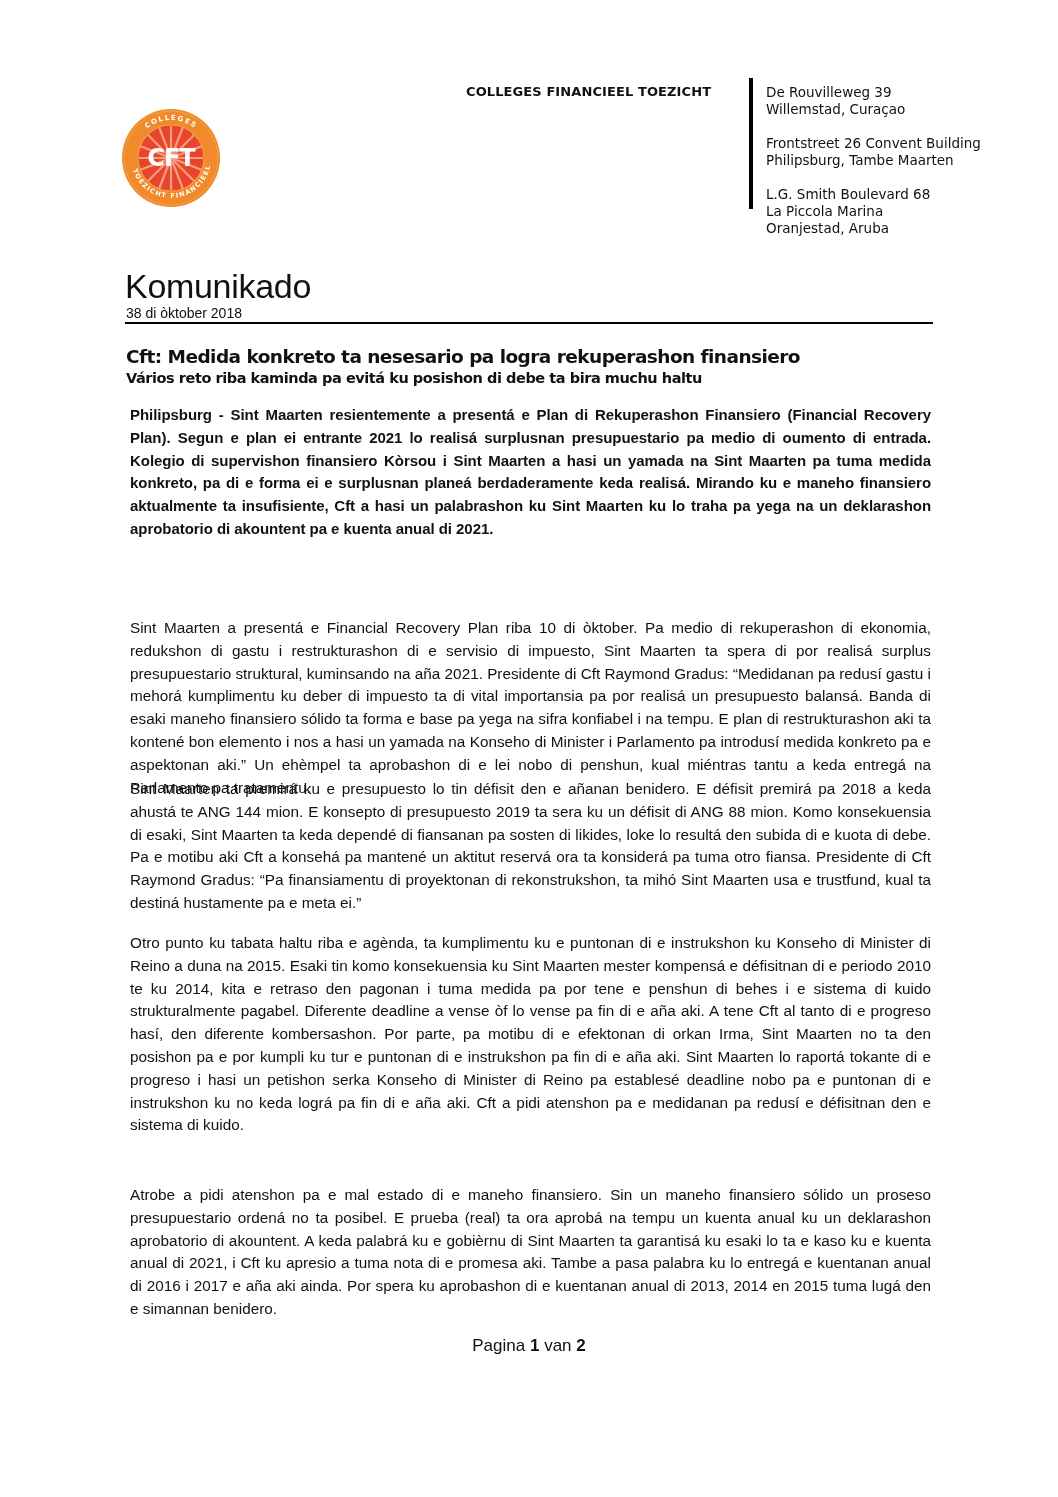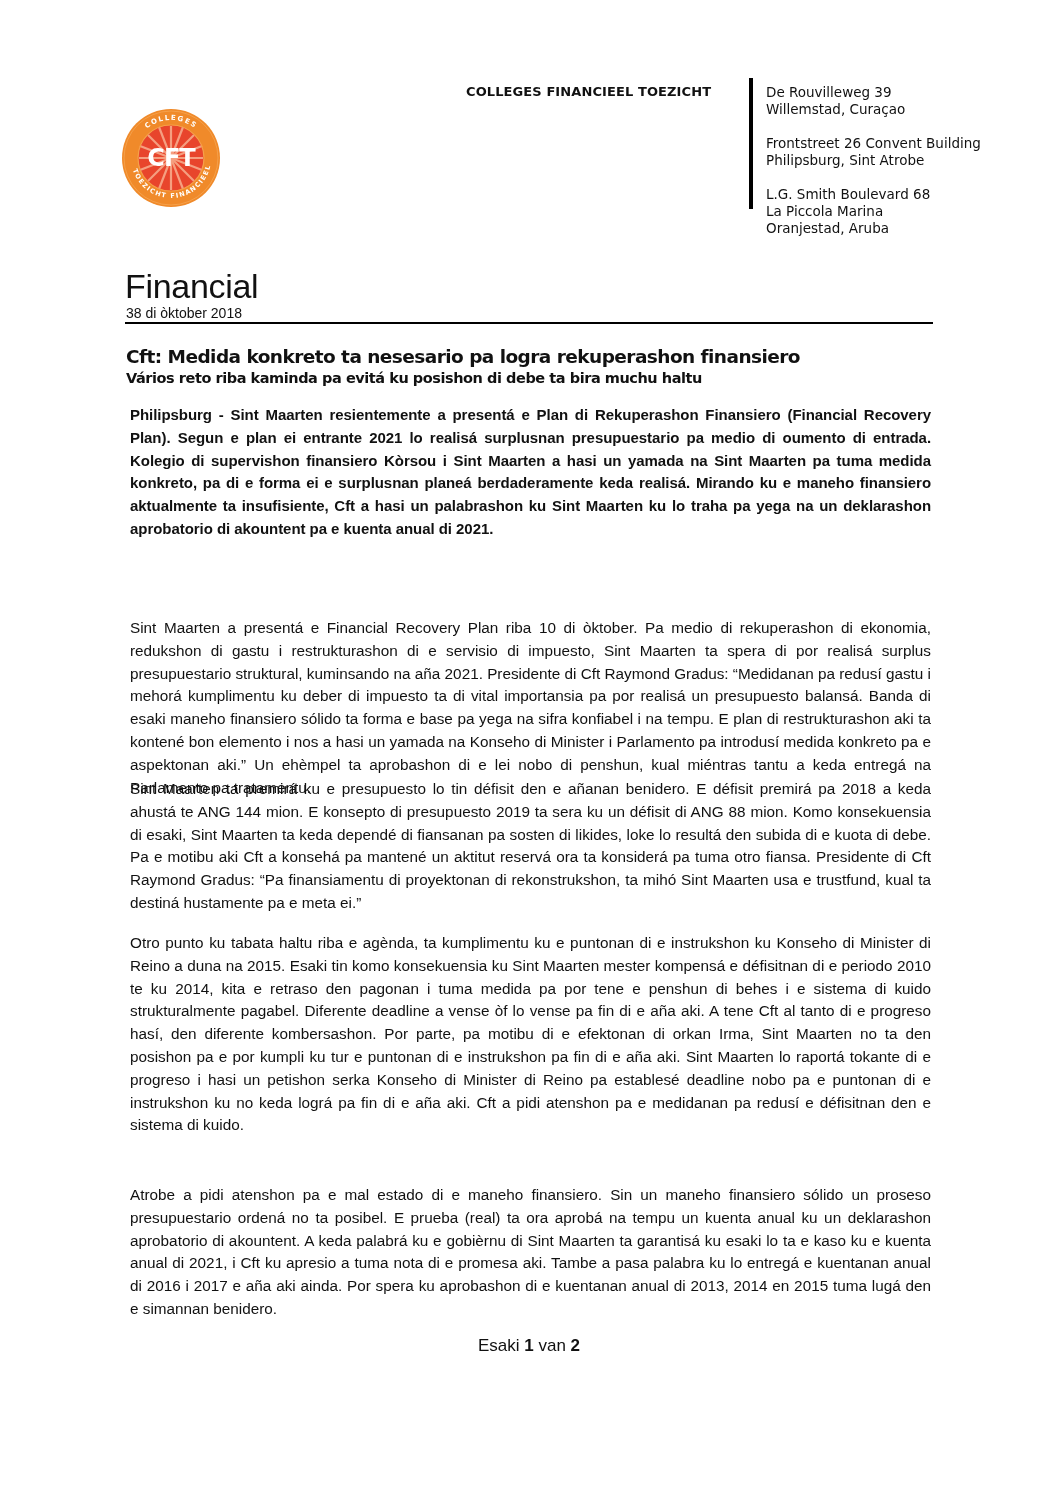--- a/index.html
+++ b/index.html
@@ -67,42 +67,42 @@
 
   <div class="vbar"></div>
 
   <div class="address">
     <div class="block">
       <span class="line">De Rouvilleweg 39</span>
       <span class="line">Willemstad, Curaçao</span>
     </div>
     <div class="block">
       <span class="line">Frontstreet 26 Convent Building</span>
-      <span class="line">Philipsburg, Sint Atrobe</span>
+      <span class="line">Philipsburg, Tambe Maarten</span>
     </div>
     <div class="block">
       <span class="line">L.G. Smith Boulevard 68</span>
       <span class="line">La Piccola Marina</span>
       <span class="line">Oranjestad, Aruba</span>
     </div>
   </div>
 
-  <div class="doc-type">Financial</div>
+  <div class="doc-type">Komunikado</div>
   <div class="doc-date">38 di òktober 2018</div>
   <div class="hrule"></div>
 
   <div class="title">Cft: Medida konkreto ta nesesario pa logra rekuperashon finansiero</div>
   <div class="subtitle">Vários reto riba kaminda pa evitá ku posishon di debe ta bira muchu haltu</div>
 
   <p class="body lead">Philipsburg - Sint Maarten resientemente a presentá e Plan di Rekuperashon Finansiero (Financial Recovery Plan). Segun e plan ei entrante 2021 lo realisá surplusnan presupuestario pa medio di oumento di entrada. Kolegio di supervishon finansiero Kòrsou i Sint Maarten a hasi un yamada na Sint Maarten pa tuma medida konkreto, pa di e forma ei e surplusnan planeá berdaderamente keda realisá. Mirando ku e maneho finansiero aktualmente ta insufisiente, Cft a hasi un palabrashon ku Sint Maarten ku lo traha pa yega na un deklarashon aprobatorio di akountent pa e kuenta anual di 2021.</p>
   <p class="body p1">Sint Maarten a presentá e Financial Recovery Plan riba 10 di òktober. Pa medio di rekuperashon di ekonomia, redukshon di gastu i restrukturashon di e servisio di impuesto, Sint Maarten ta spera di por realisá surplus presupuestario struktural, kuminsando na aña 2021. Presidente di Cft Raymond Gradus: “Medidanan pa redusí gastu i mehorá kumplimentu ku deber di impuesto ta di vital importansia pa por realisá un presupuesto balansá. Banda di esaki maneho finansiero sólido ta forma e base pa yega na sifra konfiabel i na tempu. E plan di restrukturashon aki ta kontené bon elemento i nos a hasi un yamada na Konseho di Minister i Parlamento pa introdusí medida konkreto pa e aspektonan aki.” Un ehèmpel ta aprobashon di e lei nobo di penshun, kual miéntras tantu a keda entregá na Parlamento pa tratamentu.</p>
   <p class="body p2">Sint Maarten ta premirá ku e presupuesto lo tin défisit den e añanan benidero. E défisit premirá pa 2018 a keda ahustá  te ANG 144 mion. E konsepto di presupuesto 2019 ta sera ku un défisit di ANG 88 mion. Komo konsekuensia di esaki, Sint Maarten ta keda dependé di fiansanan pa sosten di likides, loke lo resultá den subida di e kuota di debe. Pa e motibu aki Cft a konsehá pa mantené un aktitut reservá ora ta konsiderá pa tuma otro fiansa. Presidente di Cft Raymond Gradus: “Pa finansiamentu di proyektonan di rekonstrukshon, ta mihó Sint Maarten usa e trustfund, kual ta destiná hustamente pa e meta ei.”</p>
   <p class="body p3">Otro punto ku tabata haltu riba e agènda, ta kumplimentu ku e puntonan di e instrukshon ku Konseho di Minister di Reino a duna na 2015. Esaki tin komo konsekuensia ku Sint Maarten mester kompensá e défisitnan di e periodo 2010 te ku 2014, kita e retraso den pagonan i tuma medida pa por tene e penshun di behes i e sistema di kuido strukturalmente pagabel. Diferente deadline a vense òf lo vense pa fin di e aña aki. A tene Cft al tanto di e progreso hasí, den diferente kombersashon. Por parte, pa motibu di e efektonan di orkan Irma, Sint Maarten no ta den posishon pa e por kumpli ku tur e puntonan di e instrukshon pa fin di e aña aki. Sint Maarten lo raportá tokante di e progreso i hasi un petishon serka Konseho di Minister di Reino pa establesé deadline nobo pa e puntonan di e instrukshon ku no keda lográ pa fin di e aña aki. Cft a pidi atenshon pa e medidanan pa redusí e défisitnan den e sistema di kuido.</p>
   <p class="body p4">Atrobe a pidi atenshon pa e mal estado di e maneho finansiero. Sin un maneho finansiero sólido un proseso presupuestario ordená no ta posibel. E prueba (real) ta ora aprobá na tempu un kuenta anual ku un deklarashon aprobatorio di akountent. A keda palabrá ku e gobièrnu di Sint Maarten ta garantisá ku esaki lo ta e kaso ku e kuenta anual di 2021, i Cft ku apresio a tuma nota di e promesa aki. Tambe a pasa palabra ku lo entregá e kuentanan anual di 2016 i 2017 e aña aki ainda. Por spera ku aprobashon di e kuentanan anual di 2013, 2014 en 2015 tuma lugá den e simannan benidero.</p>
 
   <div class="footer">
-    <span>Esaki</span>
+    <span>Pagina</span>
     <b>1</b>
     <span>van</span>
     <b>2</b>
   </div>
 
 </div>
 
 </body></html>

